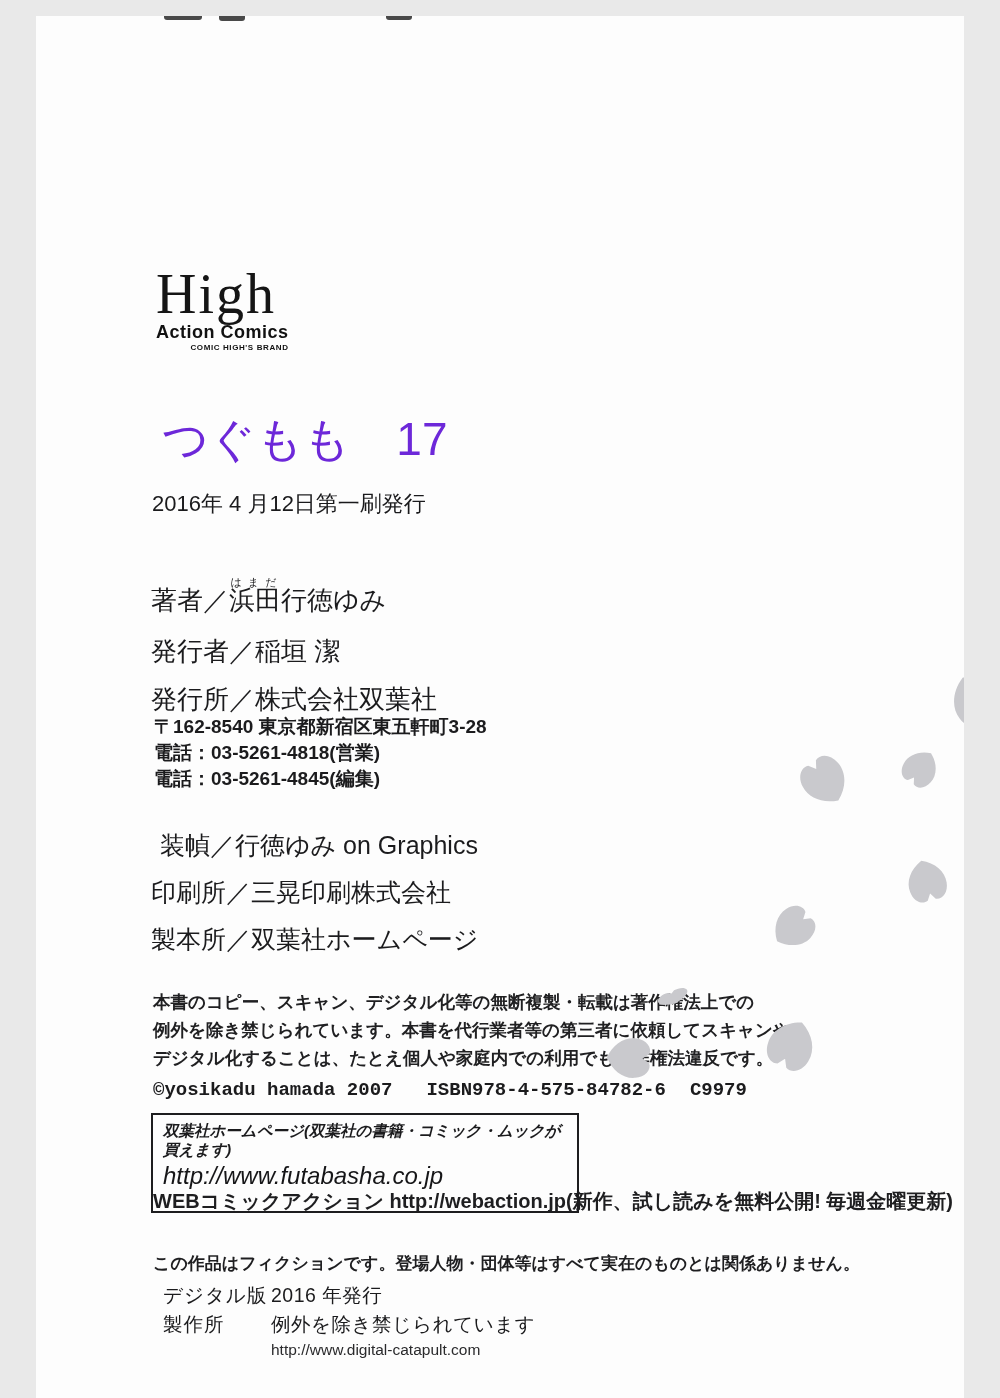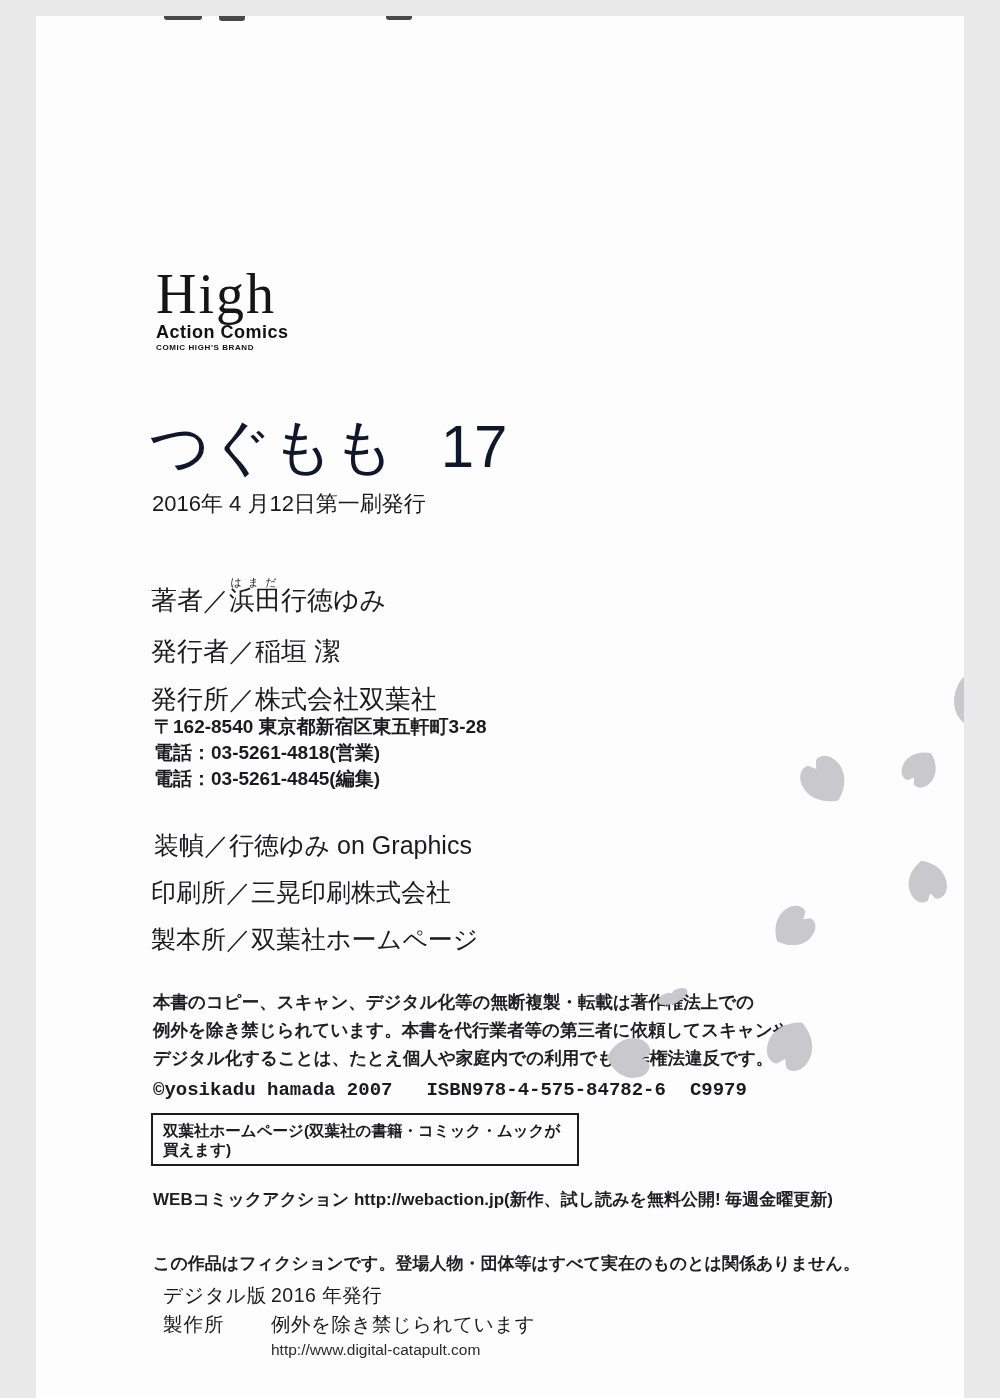--- a/index.html
+++ b/index.html
@@ -6,48 +6,48 @@
   .page{
     position:relative;width:928px;height:1398px;margin:16px auto;
     background:#fdfdfd;overflow:hidden;color:#1d1d1f;
     font-family:"Liberation Sans",sans-serif;
   }
   .abs{position:absolute;}
   
   .logo{left:120px;top:250px;display:inline-block;text-align:left;}
   .logo-high{font-family:"Liberation Serif",serif;font-size:56px;line-height:1.0;letter-spacing:2px;color:#151515;}
   .logo-action{font-weight:bold;font-size:18px;line-height:1.1;margin-top:1px;letter-spacing:.5px;color:#111;}
-  .logo-brand{font-weight:bold;font-size:8px;line-height:1.2;text-align:left;letter-spacing:.6px;color:#111;}
+  .logo-brand{font-weight:bold;font-size:8px;line-height:1.2;text-align:right;letter-spacing:.6px;color:#111;}
   
-  .title-row{left:113px;top:398px;font-size:60px;line-height:1.1;display:flex;align-items:flex-start;color:#0f172a;}
+  .title-row{left:126px;top:398px;font-size:46px;line-height:1.1;display:flex;align-items:flex-start;color:#6d28d9;}
   .title-gap{display:inline-block;width:46px;}
   .edition{left:116px;top:473px;font-size:22px;color:#1a1a1c;}
   
   .credit{font-size:26px;line-height:1.2;color:#1b1b1d;}
   .credit rt{font-size:11px;letter-spacing:3px;color:#1b1b1d;}
   .l-author{left:115px;top:561px;}
   .l-pubperson{left:115px;top:620px;}
   .l-publisher{left:115px;top:668px;}
   .small-b{font-size:19px;font-weight:bold;color:#1b1b1d;line-height:1.2;}
   .l-addr{left:118px;top:700px;}
   .l-tel1{left:118px;top:726px;}
   .l-tel2{left:118px;top:752px;}
-  .l-design{left:118px;top:814px;font-size:25px;}
+  .l-design{left:124px;top:814px;font-size:25px;}
   .l-printer{left:115px;top:861px;font-size:25px;}
   .l-binder{left:115px;top:908px;font-size:25px;}
   
   .notice{left:117px;top:972px;font-size:17.5px;font-weight:bold;line-height:28px;color:#202022;}
   .copyright{left:117px;top:1063px;font-size:19px;font-weight:bold;display:flex;color:#1b1b1d;font-family:Liberation Mono, monospace;}
   .copyright .sp1{display:inline-block;width:34px;}
   .copyright .sp2{display:inline-block;width:24px;}
   
-  .hp-box{left:115px;top:1097px;width:404px;border:2px solid #1d1d1f;padding:6px 10px 4px;background:#fdfdfd;}
+  .hp-box{left:115px;top:1097px;width:404px;border:2px solid #1d1d1f;padding:6px 10px 22px;background:#fdfdfd;font-style:italic;}
   .hp-caption{font-size:15.5px;font-weight:bold;line-height:1.25;color:#1b1b1d;}
   .hp-url{font-size:24px;line-height:1.15;margin-top:2px;color:#161618;}
-  .web-line{left:117px;top:1172px;font-size:17px;font-weight:bold;color:#1e1e20;}
+  .web-line{left:117px;top:1172px;font-size:20px;font-weight:bold;color:#1e1e20;}
   .fiction-line{left:117px;top:1236px;font-size:17px;font-weight:bold;color:#1e1e20;}
   
   .digital{left:127px;top:1266px;display:grid;grid-template-columns:108px auto;column-gap:0;row-gap:2px;font-size:19.5px;color:#1b1b1d;}
   .digital .lab{letter-spacing:1px;}
   .digital .val{letter-spacing:.5px;}
   .digital .url{font-size:15.5px;color:#2a2a2c;margin-top:1px;}
   
   .petal{position:absolute;fill:#c9c9cd;}
   
   .smudge{position:absolute;background:#1c1c1c;opacity:.8;border-radius:0 0 3px 3px;}
@@ -110,20 +110,21 @@
   <div class="abs copyright">
     <span>©yosikadu hamada 2007</span>
     <span class="sp1"></span>
     <span>ISBN978-4-575-84782-6</span>
     <span class="sp2"></span>
     <span>C9979</span>
   </div>
 
   <div class="abs hp-box">
     <div class="hp-caption">双葉社ホームページ(双葉社の書籍・コミック・ムックが買えます)</div>
+    <div class="hp-url">http://www.futabasha.co.jp</div>
   </div>
 
   <div class="abs web-line">WEBコミックアクション http://webaction.jp(新作、試し読みを無料公開! 毎週金曜更新)</div>
 
   <div class="abs fiction-line">この作品はフィクションです。登場人物・団体等はすべて実在のものとは関係ありません。</div>
 
   <div class="abs digital">
     <div class="lab">デジタル版</div>
     <div class="val">2016 年発行</div>
     <div class="lab">製作所</div>

